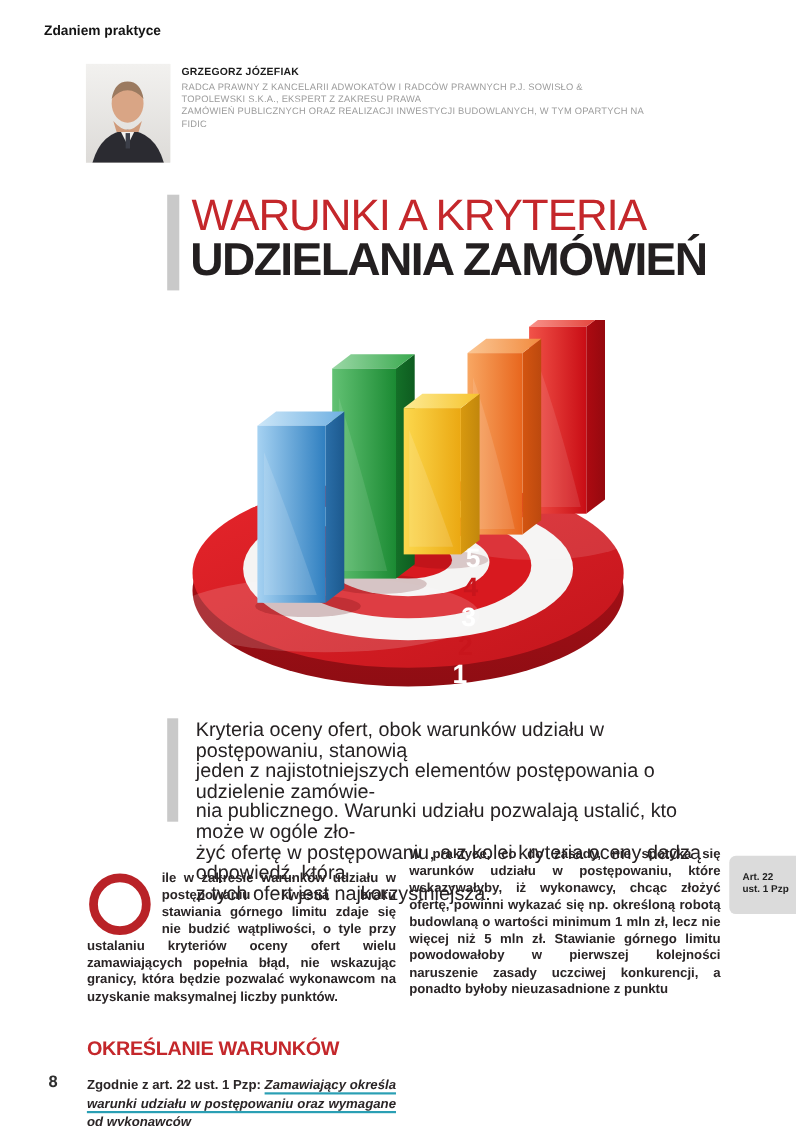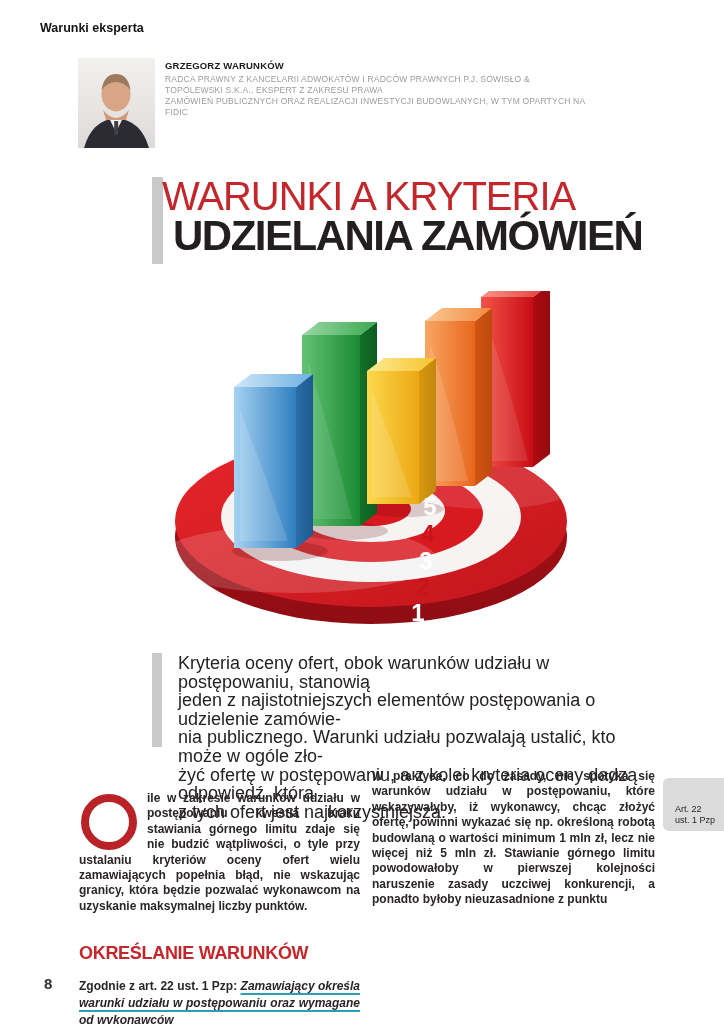--- a/index.html
+++ b/index.html
@@ -17,21 +17,21 @@
   }
   .abs{position:absolute;}
 
   .kicker{left:40px;top:21px;font-size:12.5px;font-weight:700;color:#141414;}
 
   .photo{left:78px;top:58px;width:77px;height:90px;}
   .author-name{left:165px;top:60px;font-size:9.5px;font-weight:700;color:#1c1c1c;letter-spacing:.2px;}
   .author-bio{left:165px;top:74px;width:420px;font-size:8.5px;line-height:11px;color:var(--bio-gray);white-space:pre-line;letter-spacing:.2px;}
 
   .title-bar{left:152px;top:177px;width:11px;height:87px;background:var(--gray-bar);}
-  .title-l1{left:162px;top:176px;font-size:40px;line-height:1;font-weight:400;color:var(--red);letter-spacing:-1px;}
+  .title-l1{left:174px;top:176px;font-size:40px;line-height:1;font-weight:400;color:var(--red);letter-spacing:-1px;}
   .title-l2{left:173px;top:215px;font-size:42px;line-height:1;font-weight:700;color:var(--ink);letter-spacing:-1.5px;}
 
   .illustration{left:168px;top:291px;width:402px;height:338px;}
 
   .lead-bar{left:152px;top:653px;width:10px;height:94px;background:var(--gray-bar);}
   .lead{left:178px;top:654px;width:486px;font-size:18px;line-height:18.6px;color:#262223;white-space:pre-line;}
 
   .col{font-size:12px;line-height:15.4px;font-weight:700;text-align:justify;color:#2a2526;}
   .col-left{left:79px;top:791px;width:281px;}
   .col-right{left:372px;top:758px;width:283px;}
@@ -48,49 +48,49 @@
     text-decoration:underline;
     text-decoration-color:var(--teal);
     text-decoration-thickness:1.5px;
     text-underline-offset:3px;
   }
   .col-right .quote-block{line-height:17px;display:block;}
   .col-right .p-main{margin-top:11px;display:block;}
 
   .ref-tab{
     left:663px;top:778px;width:61px;height:53px;background:#dbdbdb;
-    border-radius:6px 0 0 6px;padding:26px 4px 0 12px;
-    font-size:9px;font-weight:400;line-height:11px;color:#1f1f1f;white-space:pre-line;
+    border-radius:6px 0 0 6px;padding:14px 4px 0 12px;
+    font-size:9px;font-weight:700;line-height:11px;color:#1f1f1f;white-space:pre-line;
   }
 
   .footer-num{left:44px;top:975px;font-size:15px;font-weight:700;color:#2e2e2e;}
   .footer-journal{left:0;top:983px;width:724px;text-align:center;font-size:8.5px;font-weight:700;color:#3a3a3a;letter-spacing:.2px;margin-top:44px;}
 </style>
 </head>
 <body>
 
-<div class="abs kicker">Warunki eksperta</div>
+<div class="abs kicker">Zdaniem praktyce</div>
 
 <svg class="abs photo" viewBox="0 0 77 90">
   <rect x="0" y="0" width="77" height="90" fill="#eceae8"></rect>
   <rect x="0" y="0" width="77" height="90" fill="url(#phbg)"></rect>
   <defs>
     <linearGradient id="phbg" x1="0" y1="0" x2="0" y2="1">
       <stop offset="0" stop-color="#f2f1ef"></stop>
         <stop offset="1" stop-color="#dddbd8"></stop>
     </linearGradient>
   </defs>
   <path d="M6 90 Q14 62 38 60 Q63 62 71 90 Z" fill="#2b2b31"></path>
   <path d="M32 62 L38 74 L44 62 Z" fill="#f4f2ef"></path>
   <rect x="36.2" y="63" width="4" height="14" fill="#3c3f49"></rect>
   <ellipse cx="38" cy="36" rx="14.5" ry="17.5" fill="#d9a585"></ellipse>
   <path d="M23.5 32 Q26 16 38 16 Q50 16 52.5 32 Q46 24 38 24 Q30 24 23.5 32 Z" fill="#9b7a60"></path>
   <path d="M25 52 Q32 60 38 60 Q44 60 51 52 L48 62 L28 62 Z" fill="#cf9a7a"></path>
 </svg>
-<div class="abs author-name">GRZEGORZ WARUNKÓW</div>
+<div class="abs author-name">GRZEGORZ JÓZEFIAK</div>
 <div class="abs author-bio">RADCA PRAWNY Z KANCELARII ADWOKATÓW I RADCÓW PRAWNYCH P.J. SOWISŁO &amp; TOPOLEWSKI S.K.A., EKSPERT Z ZAKRESU PRAWA
 ZAMÓWIEŃ PUBLICZNYCH ORAZ REALIZACJI INWESTYCJI BUDOWLANYCH, W TYM OPARTYCH NA FIDIC</div>
 
 <div class="abs title-bar"></div>
 <div class="abs title-l1">WARUNKI A KRYTERIA</div>
 <div class="abs title-l2">UDZIELANIA ZAMÓWIEŃ</div>
 
 <svg class="abs illustration" viewBox="0 0 402 338">
   <defs>
     <linearGradient id="discFace" x1="0" y1="0" x2="1" y2="1">

